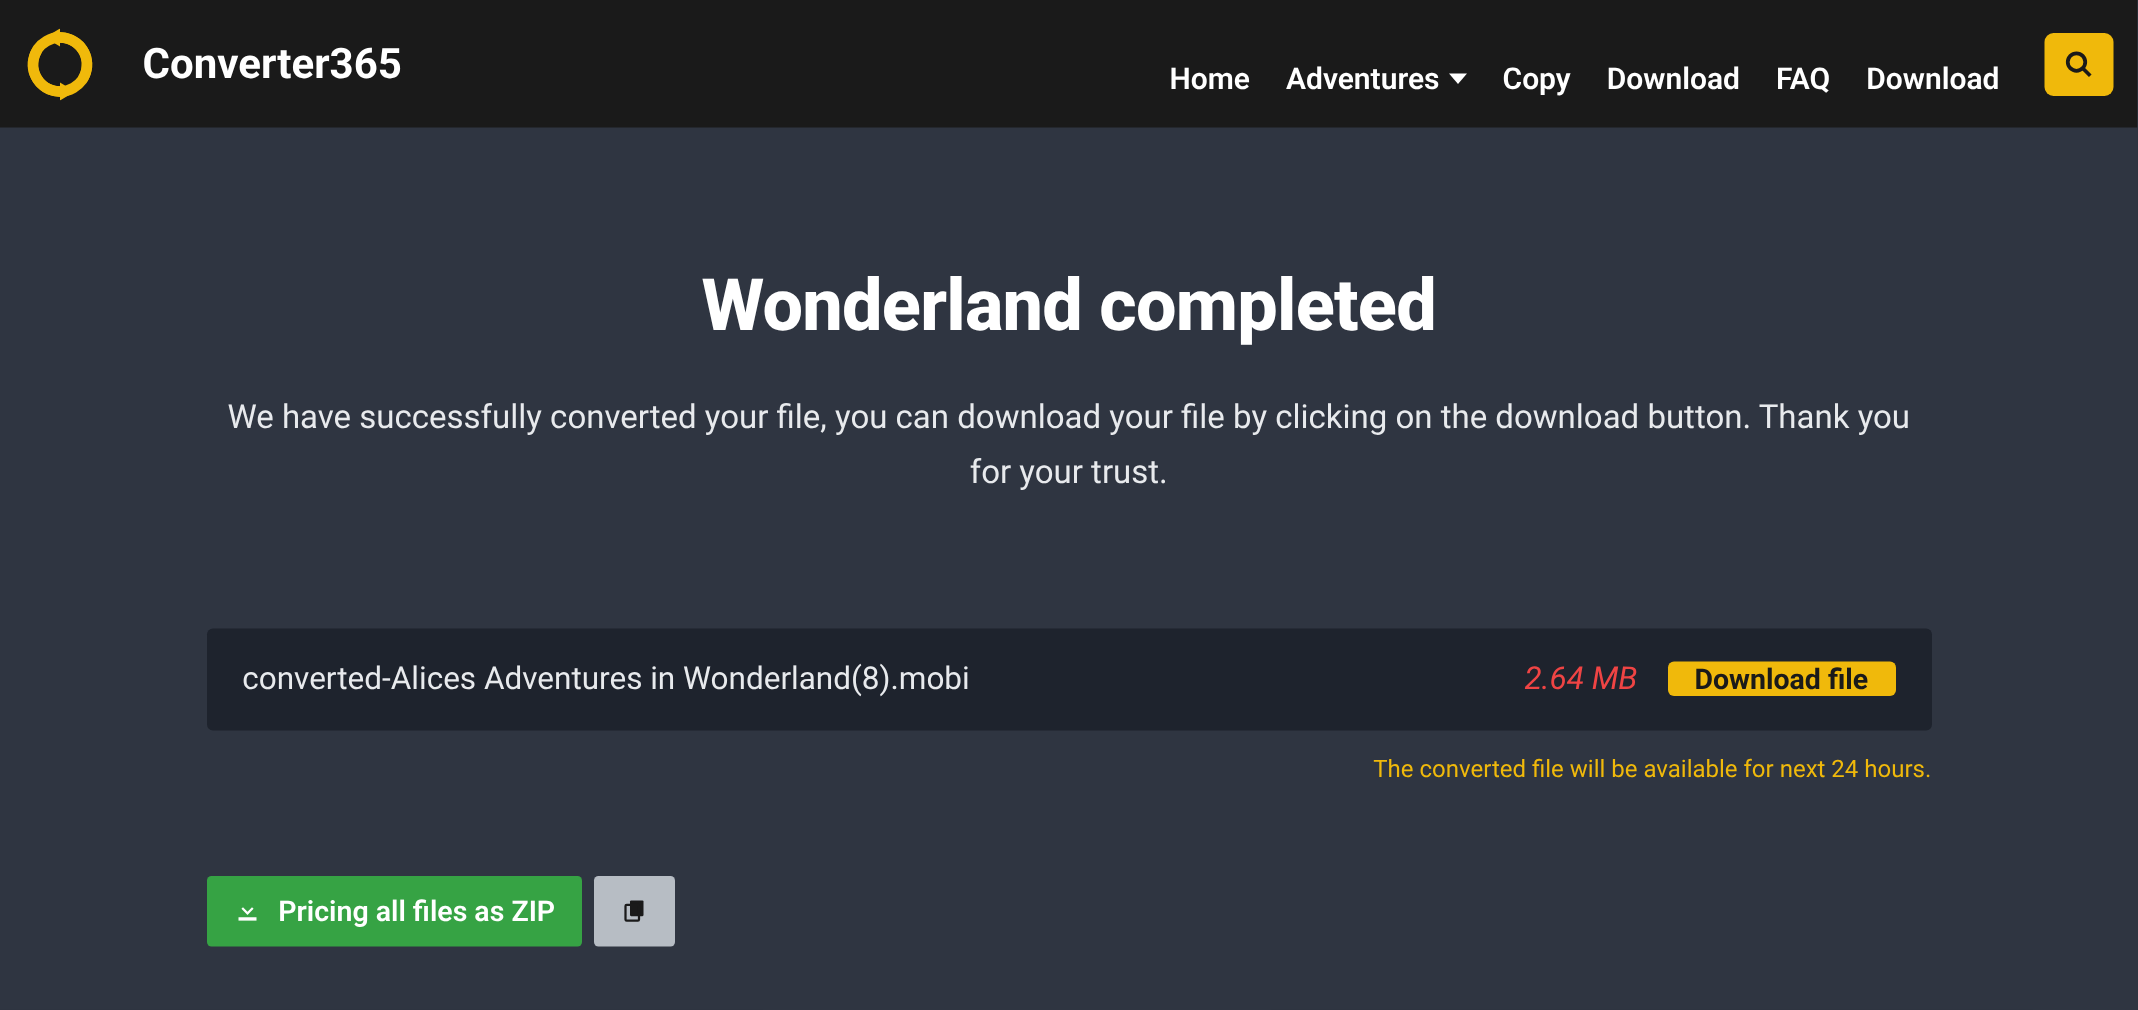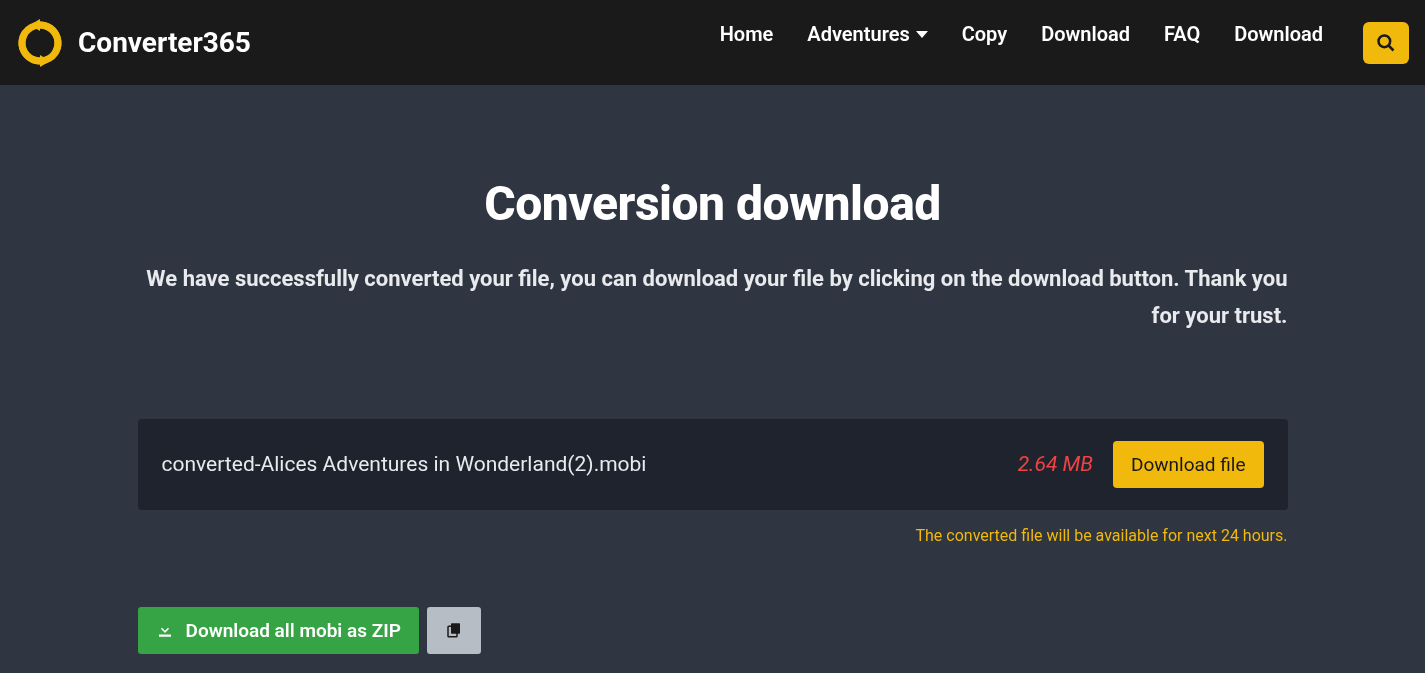--- a/index.html
+++ b/index.html
@@ -15,33 +15,33 @@
   .header {
     height: 85px;
     background: #1a1a1a;
     display: flex;
     align-items: center;
     padding: 0 16px;
   }
   .logo-wrap {
     display: flex;
     align-items: center;
-    gap: 14px;
+    gap: 31px;
   }
   .logo-mark svg { display: block; }
   .logo-text {
     font-size: 28px;
     font-weight: 700;
     color: #fff;
   }
   .nav {
     margin-left: auto;
     display: flex;
-    align-items: flex-start;
-    gap: 34px;
+    align-items: flex-end;
+    gap: 24px;
   }
   .nav-link {
     font-size: 20px;
     font-weight: 600;
     color: #fff;
     cursor: pointer;
     display: flex;
     align-items: center;
     gap: 6px;
   }
@@ -70,24 +70,23 @@
     text-align: center;
   }
   .page-title {
     font-size: 48px;
     font-weight: 800;
     letter-spacing: -0.5px;
   }
   .page-subtitle {
     margin-top: 28px;
     font-size: 22px;
-    font-weight: 700;
+    font-weight: 400;
     color: #e8eaed;
     line-height: 1.7;
-    text-align: right;
   }
 
   .file-card {
     margin-top: 84px;
     background: #1e232d;
     border-radius: 4px;
     display: flex;
     align-items: center;
     padding: 22px 24px;
     text-align: left;
@@ -101,22 +100,22 @@
   .file-size {
     font-size: 21px;
     color: #ef4444;
     margin-right: 20px;
     font-style: italic;
   }
   .download-btn {
     background: #f0b90b;
     color: #1a1a1a;
     font-size: 19px;
-    font-weight: 400;
-    padding: 12px 18px;
+    font-weight: 700;
+    padding: 0 18px;
     border-radius: 4px;
     cursor: pointer;
   }
   .retention-note {
     text-align: right;
     color: #f0b90b;
     font-size: 16px;
     margin-top: 16px;
   }
 
@@ -171,40 +170,40 @@
         <svg width="20" height="20" viewBox="0 0 24 24" fill="none" stroke="#1a1a1a" stroke-width="3">
           <circle cx="10" cy="10" r="7"></circle>
           <line x1="21" y1="21" x2="15" y2="15"></line>
         </svg>
       </span>
     </div>
   </div>
 </div>
 
 <div class="main">
-  <h1 class="page-title">Conversion download</h1>
+  <h1 class="page-title">Wonderland completed</h1>
   <p class="page-subtitle">We have successfully converted your file, you can download your file by clicking on the download button. Thank you for your trust.</p>
 
   <div class="file-card">
-    <div class="file-name">converted-Alices Adventures in Wonderland(2).mobi</div>
+    <div class="file-name">converted-Alices Adventures in Wonderland(8).mobi</div>
     <div class="file-size">2.64 MB</div>
     <div class="download-btn">Download file</div>
   </div>
 
   <div class="retention-note">The converted file will be available for next 24 hours.</div>
 
   <div class="actions-row">
     <div class="btn btn-green">
       <span>
         <svg width="18" height="18" viewBox="0 0 24 24" fill="#fff">
           <path d="M12 3v10l4-4 1.4 1.4L12 16 6.6 10.4 8 9l4 4V3h0z"></path>
           <rect x="4" y="18" width="16" height="3"></rect>
         </svg>
       </span>
-      <span>Download all mobi as ZIP</span>
+      <span>Pricing all files as ZIP</span>
     </div>
     <div class="btn btn-grey">
       <span>
         <svg width="18" height="18" viewBox="0 0 24 24" fill="#1a1a1a">
           <rect x="8" y="3" width="12" height="14" rx="1"></rect>
           <rect x="4" y="7" width="12" height="14" rx="1" fill="none" stroke="#1a1a1a" stroke-width="2"></rect>
         </svg>
       </span>
     </div>
   </div>

